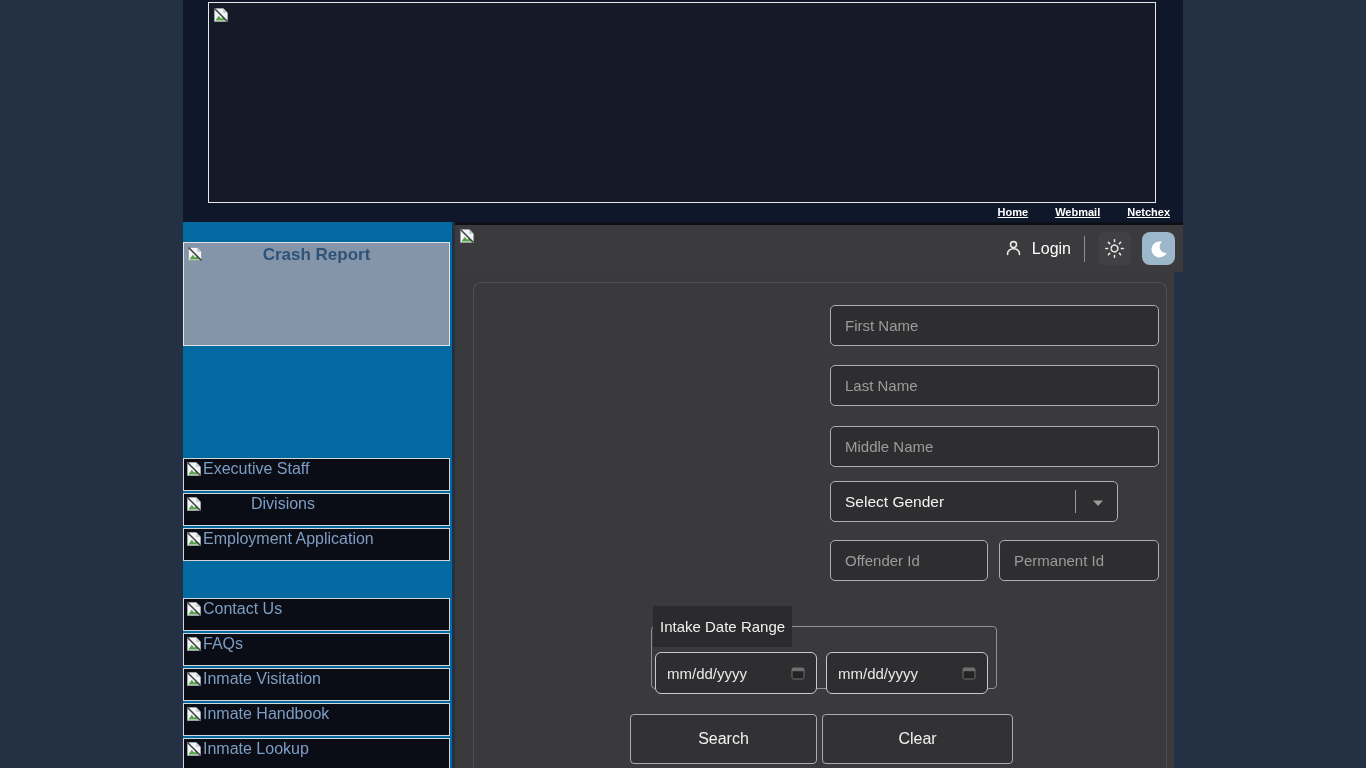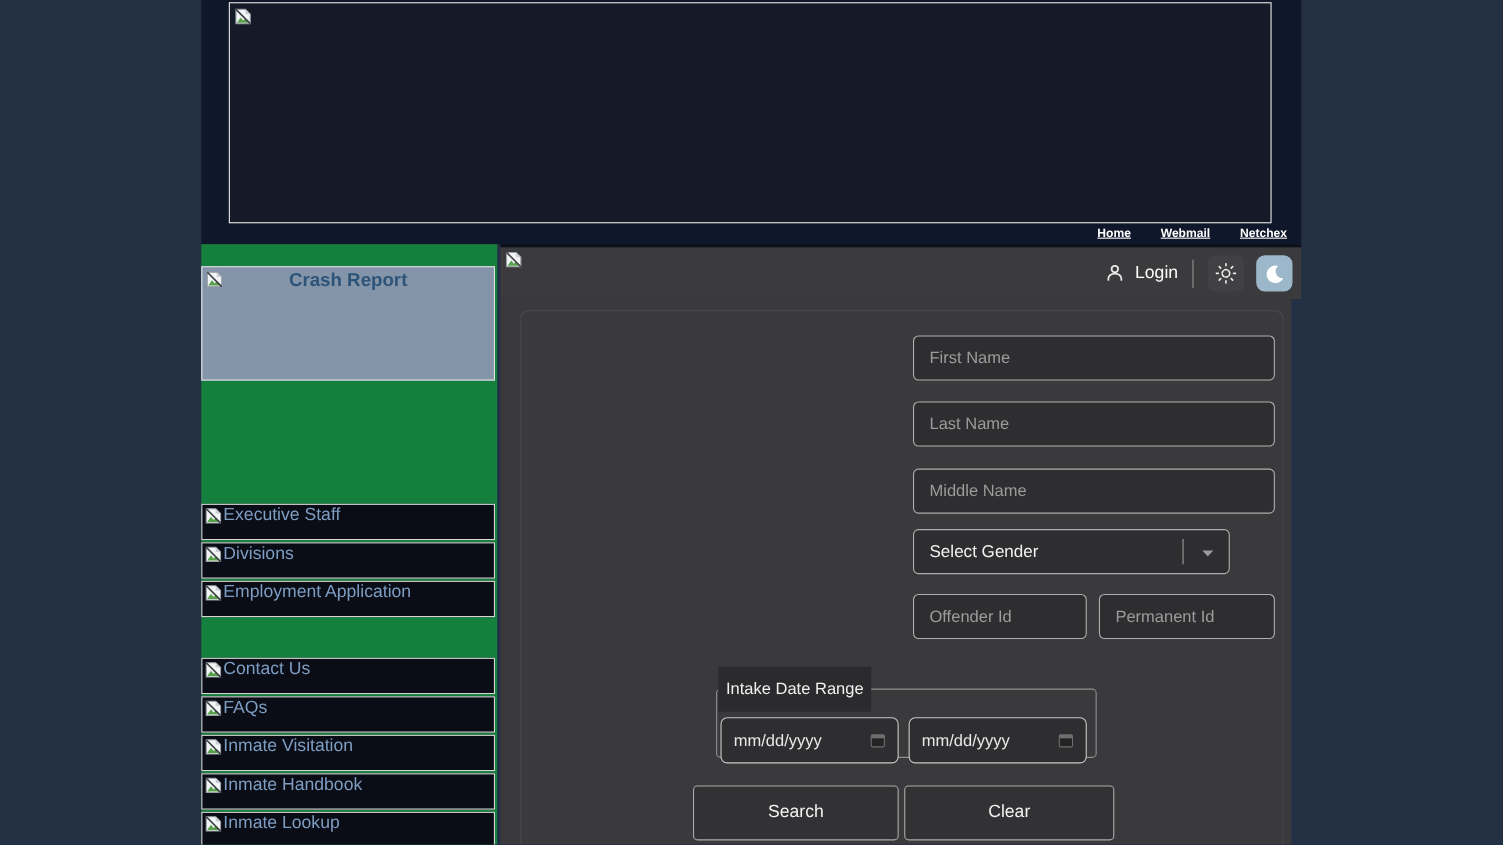--- a/index.html
+++ b/index.html
@@ -18,21 +18,21 @@
   }
   .banner-box .bi { position:absolute; left:4px; top:4px; }
   .top-links {
     position:absolute; top:206px; right:13px; display:flex; gap:27px;
   }
   .top-links a {
     color:#ffffff; font-size:11px; font-weight:bold; text-decoration:underline; cursor:pointer;
   }
 
   
-  .sidebar { left:183px; top:222px; width:269px; height:546px; background:#15803d; }
+  .sidebar { left:183px; top:222px; width:269px; height:546px; background:#0369a1; }
   .promo {
     position:absolute; left:0; width:267px; height:104px;
     border:1px solid #e2e2e2; background:#8595a9;
   }
   .promo .bi { position:absolute; left:3px; top:3px; }
   .promo-title {
     padding-top:2px; text-align:center; font-weight:bold; font-size:17px; color:#2d5379;
   }
   .menu-item {
     position:absolute; left:0; width:267px; height:33px;
@@ -151,21 +151,21 @@
     </div>
 
     <div class="menu-item" style="top:236px;">
       <span class="bi">
           <svg width="16" height="16">
             <use href="#bi-sym"></use>
           </svg>
         </span>
       <span class="menu-label">Executive Staff</span>
     </div>
-    <div class="menu-item" style="top:271px;">
+    <div class="menu-item" style="top:271px;gap:48px;">
       <span class="bi">
           <svg width="16" height="16">
             <use href="#bi-sym"></use>
           </svg>
         </span>
       <span class="menu-label">Divisions</span>
     </div>
     <div class="menu-item" style="top:306px;">
       <span class="bi">
           <svg width="16" height="16">

